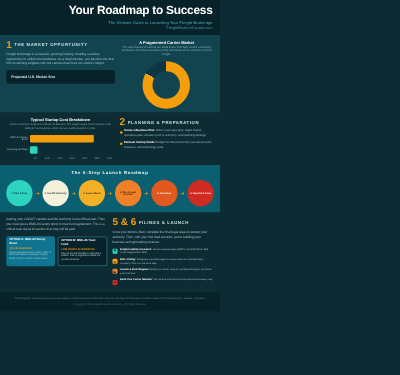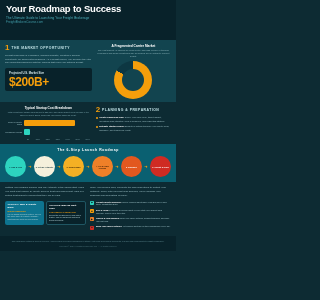--- a/index.html
+++ b/index.html
@@ -8,22 +8,22 @@
     background:#0d2b33;
     font-family:"Liberation Sans", sans-serif;
     color:#dfeaec;
     overflow:hidden;
   }
   .page { width:176px; height:300px; position:relative; }
 
   
   .header {
     background:#08222a;
-    padding:4px 6px 16px;
-    text-align:left;
+    padding:4px 6px 4px;
+    text-align:right;
   }
   .header h1 {
     font-size:9.5px; font-weight:bold; color:#ffffff;
     letter-spacing:-0.2px; line-height:1.05;
   }
   .header .sub {
     font-size:3.1px; color:#4fb3bf; margin-top:1.6px; line-height:1.35;
     letter-spacing:0.1px;
   }
   .header .site { font-size:3.1px; color:#3f98a4; line-height:1.35; }
@@ -140,21 +140,20 @@
 
   <div class="row1">
     <div class="left">
       <div class="sec-head">
         <span class="sec-num">1</span>
         <span class="sec-title">The Market Opportunity</span>
       </div>
       <div class="body-txt">Freight brokerage is a massive, growing industry, creating a serious opportunity for skilled intermediaries. As a freight broker, you become the vital link connecting shippers with the carriers that move our nation's freight.</div>
       <div class="statbox">
         <div class="lbl">Projected U.S. Market Size</div>
-        <div class="val">$200B+</div>
       </div>
     </div>
     <div class="right">
       <div class="mini-title">A Fragmented Carrier Market</div>
       <div class="mini-txt">The vast majority of carriers are small fleets. This high volume of trucking companies and small operators is why all brokers are so critical to connect freight.</div>
       <div class="donut-wrap">
         <div class="donut"></div>
       </div>
     </div>
   </div>
@@ -232,20 +231,24 @@
             <div class="opt-t">Pay an annual premium (often 1-10% of the bond value) to a surety company. Most common route for new brokers.</div>
           </div>
           <div class="opt b">
             <div class="opt-h">OPTION B: BMC-85 Trust Fund</div>
             <div class="opt-s">LOW CREDIT ALTERNATIVE</div>
             <div class="opt-t">Deposit the full $75,000 in cash with a trustee. Ties up significant capital but avoids premiums.</div>
           </div>
         </div>
     </div>
     <div>
+      <div class="sec-head">
+        <span class="sec-num">5 &amp; 6</span>
+        <span class="sec-title">Filings &amp; Launch</span>
+      </div>
       <div class="body-txt">Once your bond is filed, complete the final legal steps to protect your authority. Then, with your first load secured, you're building your business and generating revenue.</div>
       <ul class="flist" id="flist">
           <li>
             <span class="fico" style="background: rgb(45, 212, 191);">◆</span>
             <span class="ftxt"><b>Freight Liability Insurance:</b> <span>Secure required agent BOC-3 and $75,000 in filed cover. Registration $300.</span></span>
           </li>
           <li>
             <span class="fico" style="background: rgb(245, 158, 11);">■</span>
             <span class="ftxt"><b>BOC-3 Filing:</b> <span>Designate a process agent in every state via a blanket filing company. This is a one-time step.</span></span>
           </li>

